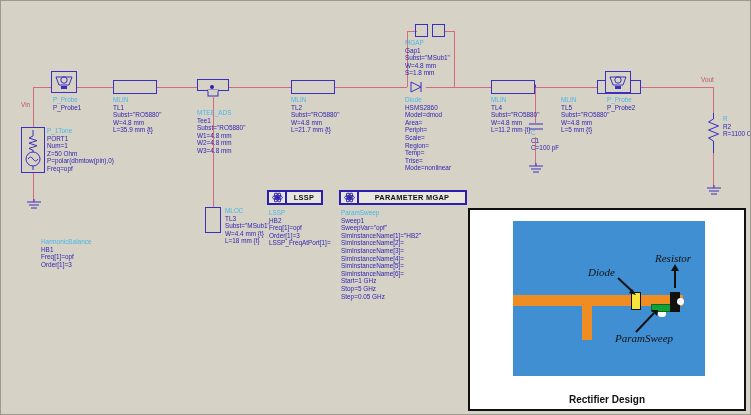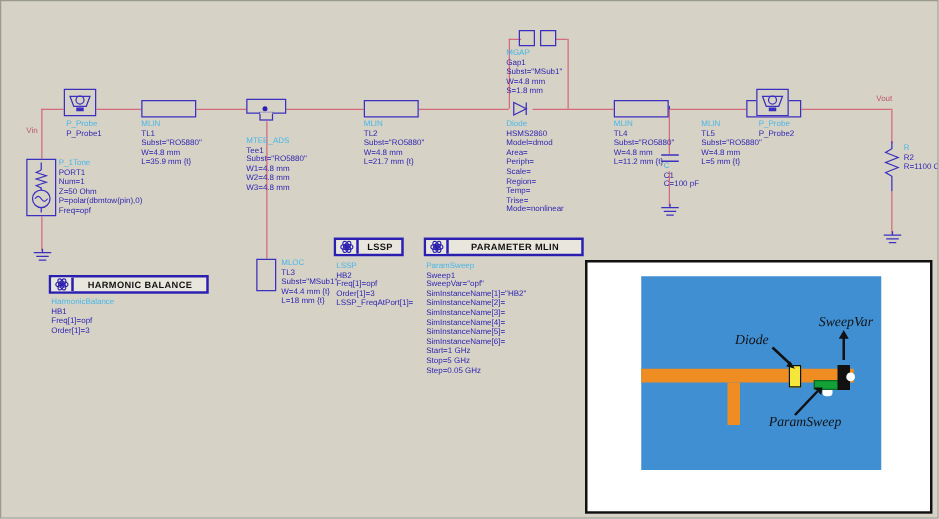--- a/index.html
+++ b/index.html
@@ -227,31 +227,20 @@
 
   <div style="position:absolute;left:204px;top:206px;width:16px;height:26px;border:1px solid #3b2fbf;background:#d6d3c6;box-sizing:border-box;"></div>
   <div class="lbl" style="left:224px;top:206px;">
     <div class="t">MLOC</div>
     <div>TL3</div>
     <div>Subst="MSub1"</div>
     <div>W=4.4 mm {t}</div>
     <div>L=18 mm {t}</div>
   </div>
 
-  <div class="ctrl" style="left:38px;top:219px;width:128px;">
-    <span class="ic">
-      <svg width="11" height="11" viewBox="0 0 12 12">
-        <circle cx="6" cy="6" r="2" fill="#2b1fb0"></circle>
-        <ellipse cx="6" cy="6" rx="5.3" ry="2.3" fill="none" stroke="#2b1fb0" stroke-width="1"></ellipse>
-        <ellipse cx="6" cy="6" rx="5.3" ry="2.3" fill="none" stroke="#2b1fb0" stroke-width="1" transform="rotate(60 6 6)"></ellipse>
-        <ellipse cx="6" cy="6" rx="5.3" ry="2.3" fill="none" stroke="#2b1fb0" stroke-width="1" transform="rotate(120 6 6)"></ellipse>
-      </svg>
-    </span>
-    <span class="cap">HARMONIC BALANCE</span>
-  </div>
   <div class="lbl" style="left:40px;top:237px;">
     <div class="t">HarmonicBalance</div>
     <div>HB1</div>
     <div>Freq[1]=opf</div>
     <div>Order[1]=3</div>
   </div>
 
   <div class="ctrl" style="left:266px;top:189px;width:56px;">
     <span class="ic">
       <svg width="11" height="11" viewBox="0 0 12 12">
@@ -273,21 +262,21 @@
 
   <div class="ctrl" style="left:338px;top:189px;width:128px;">
     <span class="ic">
       <svg width="11" height="11" viewBox="0 0 12 12">
         <circle cx="6" cy="6" r="2" fill="#2b1fb0"></circle>
         <ellipse cx="6" cy="6" rx="5.3" ry="2.3" fill="none" stroke="#2b1fb0" stroke-width="1"></ellipse>
         <ellipse cx="6" cy="6" rx="5.3" ry="2.3" fill="none" stroke="#2b1fb0" stroke-width="1" transform="rotate(60 6 6)"></ellipse>
         <ellipse cx="6" cy="6" rx="5.3" ry="2.3" fill="none" stroke="#2b1fb0" stroke-width="1" transform="rotate(120 6 6)"></ellipse>
       </svg>
     </span>
-    <span class="cap">PARAMETER MLIN</span>
+    <span class="cap">PARAMETER MGAP</span>
   </div>
   <div class="lbl" style="left:340px;top:208px;">
     <div class="t">ParamSweep</div>
     <div>Sweep1</div>
     <div>SweepVar="opf"</div>
     <div>SimInstanceName[1]="HB2"</div>
     <div>SimInstanceName[2]=</div>
     <div>SimInstanceName[3]=</div>
     <div>SimInstanceName[4]=</div>
     <div>SimInstanceName[5]=</div>
@@ -314,18 +303,19 @@
     <svg style="position:absolute;left:0;top:0;" width="278" height="203">
       <line x1="148" y1="68" x2="163" y2="82" stroke="#111" stroke-width="2"></line>
       <polygon points="166,85 159,83 162,79" fill="#111"></polygon>
       <line x1="166" y1="122" x2="184" y2="103" stroke="#111" stroke-width="2"></line>
       <polygon points="181,100 188,100 187,106" fill="#111"></polygon>
       <line x1="205" y1="78" x2="205" y2="58" stroke="#111" stroke-width="2"></line>
       <polygon points="201,61 209,61 205,54" fill="#111"></polygon>
     </svg>
 
     <div class="annot" style="left:118px;top:56px;">Diode</div>
-    <div class="annot" style="left:185px;top:42px;">SweepVar</div>
+    <div class="annot" style="left:185px;top:42px;">Resistor</div>
     <div class="annot" style="left:145px;top:122px;">ParamSweep</div>
 
+    <div class="title">Rectifier Design</div>
   </div>
 
 </div>
 
 </body></html>

